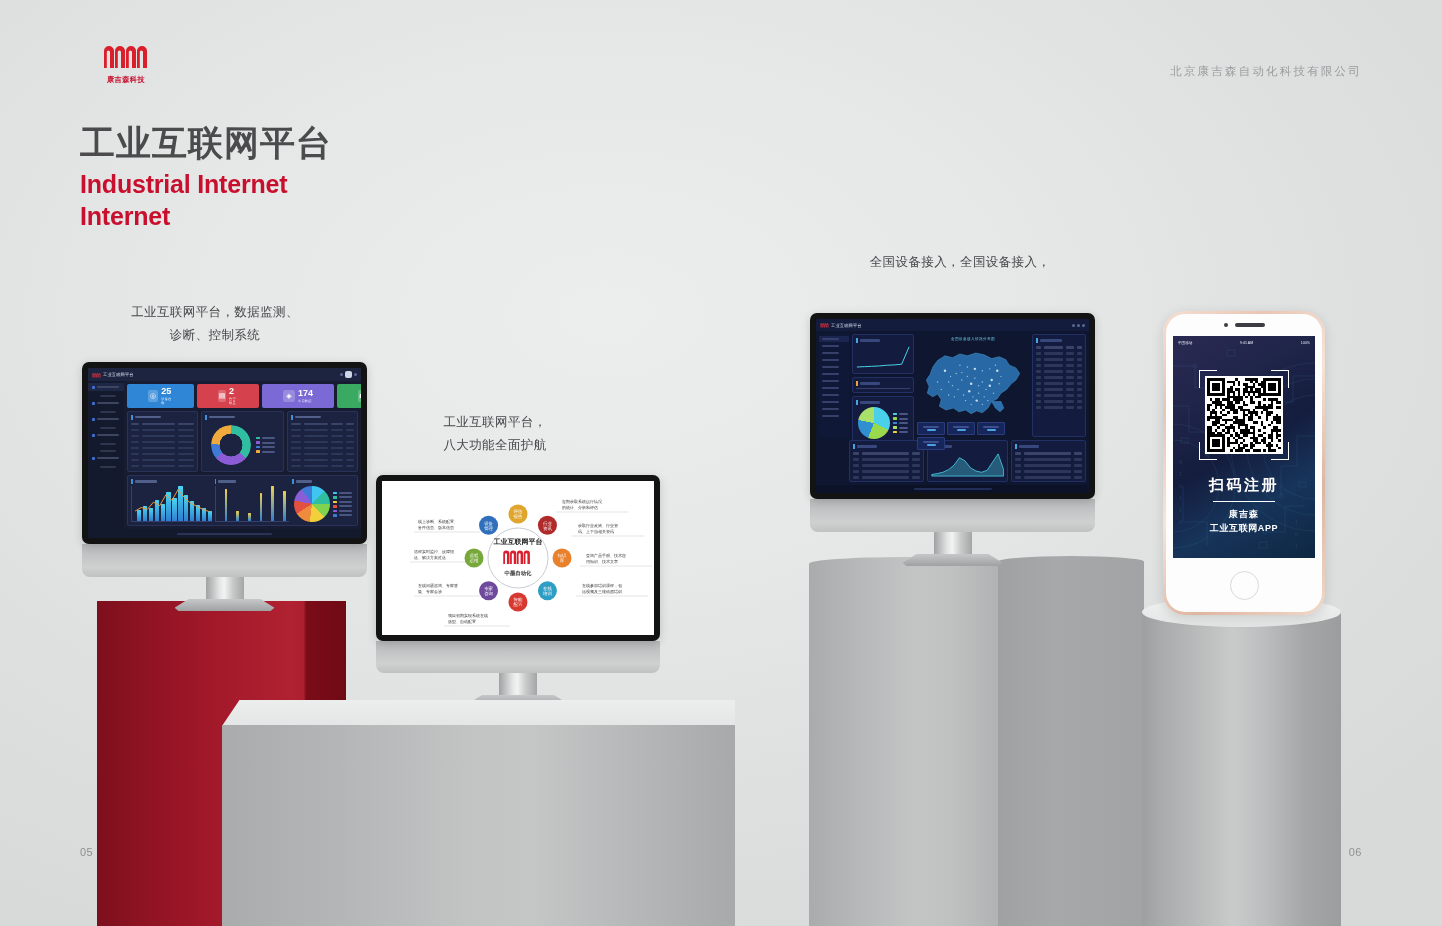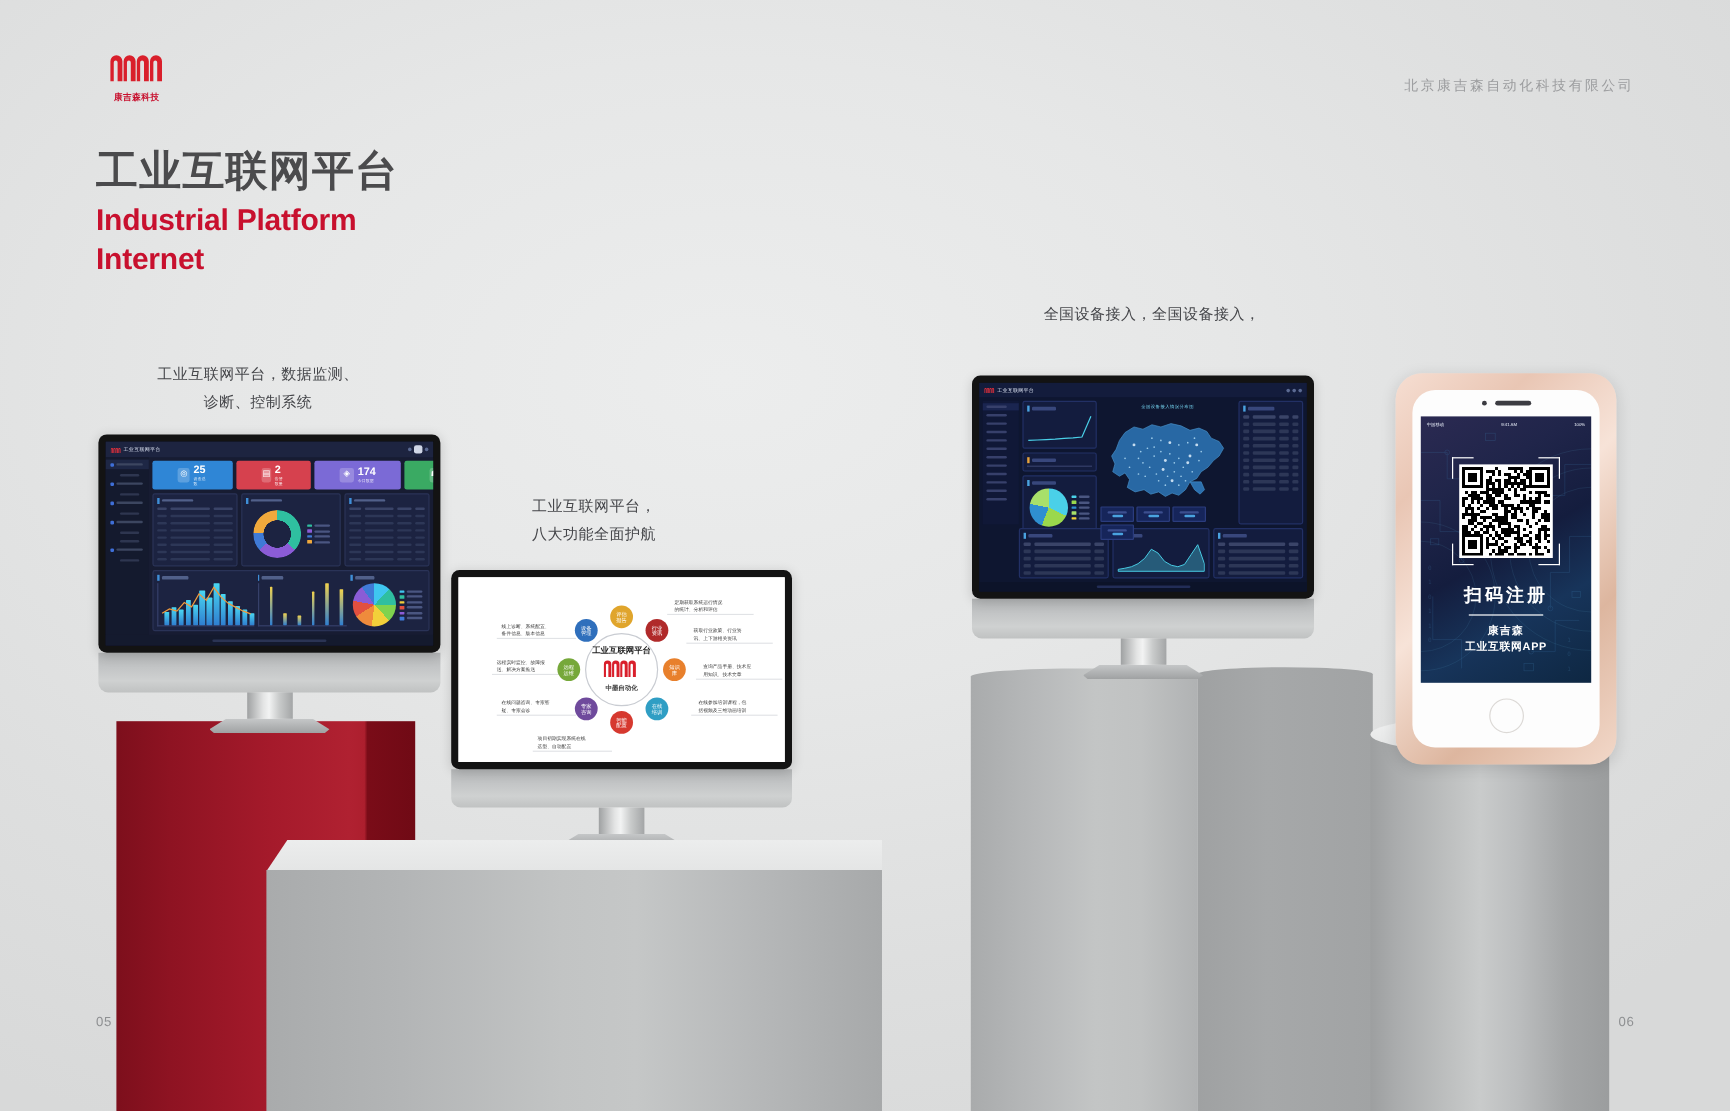--- a/index.html
+++ b/index.html
@@ -6,21 +6,21 @@
   body{
     width:1442px;height:926px;overflow:hidden;
     font-family:"Liberation Sans","DejaVu Sans",sans-serif;
     background:
       radial-gradient(ellipse 1100px 700px at 42% 34%, #eceded 0%, #e6e7e7 38%, #dedfdf 70%, #d8d9d9 100%);
     position:relative;
   }
   .page{position:absolute;inset:0;}
 
   
-  .logo-wrap{position:absolute;left:84px;top:42px;width:60px;text-align:center;}
+  .logo-wrap{position:absolute;left:96px;top:42px;width:60px;text-align:center;}
   .logo-mark{width:48px;height:26px;margin:0 auto;}
   .logo-sub{font-size:7.5px;color:#c8102e;letter-spacing:.5px;margin-top:3px;
     font-family:"DejaVu Sans",sans-serif;font-weight:700;transform:scaleX(.95);}
   .corp{position:absolute;right:80px;top:64px;font-size:11.5px;color:#9b9c9e;letter-spacing:2.2px;}
 
   
   .title-cn{position:absolute;left:80px;top:123px;font-size:35px;font-weight:700;
     color:#4b4b4d;letter-spacing:1px;line-height:1.15;}
   .title-en{position:absolute;left:80px;top:168px;font-size:25px;font-weight:700;
     color:#c8102e;line-height:1.28;letter-spacing:-.2px;}
@@ -181,21 +181,21 @@
   .d3-foot i{display:block;height:1.8px;width:78px;background:#222d57;border-radius:1px;}
 
   
   .diagram{position:absolute;inset:0;background:#fff;}
   .diagram svg{width:100%;height:100%;display:block;}
 
   
   .phone{position:absolute;left:1163px;top:311px;width:156px;height:298px;
     border-radius:22px;
     background:linear-gradient(135deg,#f6ded2 0%,#e9c6b4 22%,#f7e3d8 46%,#ddb69f 72%,#f2d8c9 100%);
-    padding:14px;box-shadow:0 3px 12px rgba(0,0,0,.13);}
+    padding:3px;box-shadow:0 3px 12px rgba(0,0,0,.13);}
   .phone-inner{width:100%;height:100%;border-radius:19px;background:#fdfdfd;
     display:flex;flex-direction:column;align-items:center;}
   .ph-speaker{display:flex;align-items:center;gap:7px;height:22px;}
   .ph-cam{width:4px;height:4px;border-radius:50%;background:#3c3c42;}
   .ph-grill{width:30px;height:3.5px;border-radius:2px;background:#3c3c42;}
   .ph-screen{width:142px;height:222px;position:relative;overflow:hidden;
     background:linear-gradient(150deg,#2b2a52 0%,#20254a 25%,#141d3e 50%,#17345a 72%,#0e2742 100%);}
   .ph-home{flex:1;display:flex;align-items:center;justify-content:center;}
   .ph-home div{width:27px;height:27px;border-radius:50%;border:1.1px solid #dcd9d6;}
   .ph-status{position:absolute;top:3px;left:0;width:100%;height:7px;display:flex;
@@ -241,21 +241,21 @@
         <path d="M24 26 V9 a5 5 0 0 1 10 0 V26 H30 V10 a1.6 1.6 0 0 0-3.2 0 V26 Z"></path>
         <path d="M35 26 V9 a5 5 0 0 1 10 0 V26 H41 V10 a1.6 1.6 0 0 0-3.2 0 V26 Z"></path>
       </g>
     </svg>
     <div class="logo-sub">康吉森科技</div>
   </div>
   <div class="corp">北京康吉森自动化科技有限公司</div>
 
   <div class="title-cn">工业互联网平台</div>
   <div class="title-en">
-    <div>Industrial Platform</div>
+    <div>Industrial Internet</div>
     <div>Internet</div>
   </div>
 
   <div class="caption" id="cap-2">
       <div>工业互联网平台，</div>
       <div>八大功能全面护航</div>
     </div>
   <div class="caption" id="cap-1">
       <div>工业互联网平台，数据监测、</div>
       <div>诊断、控制系统</div>

